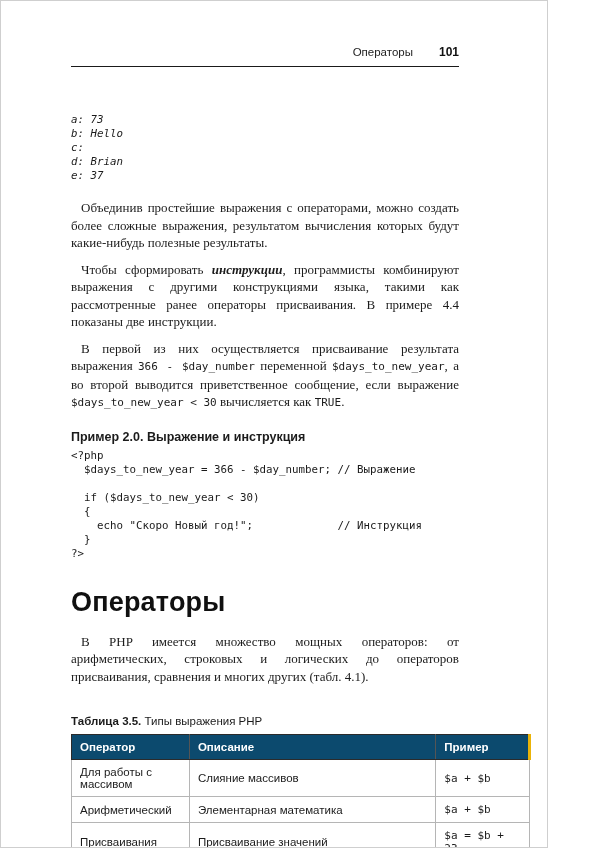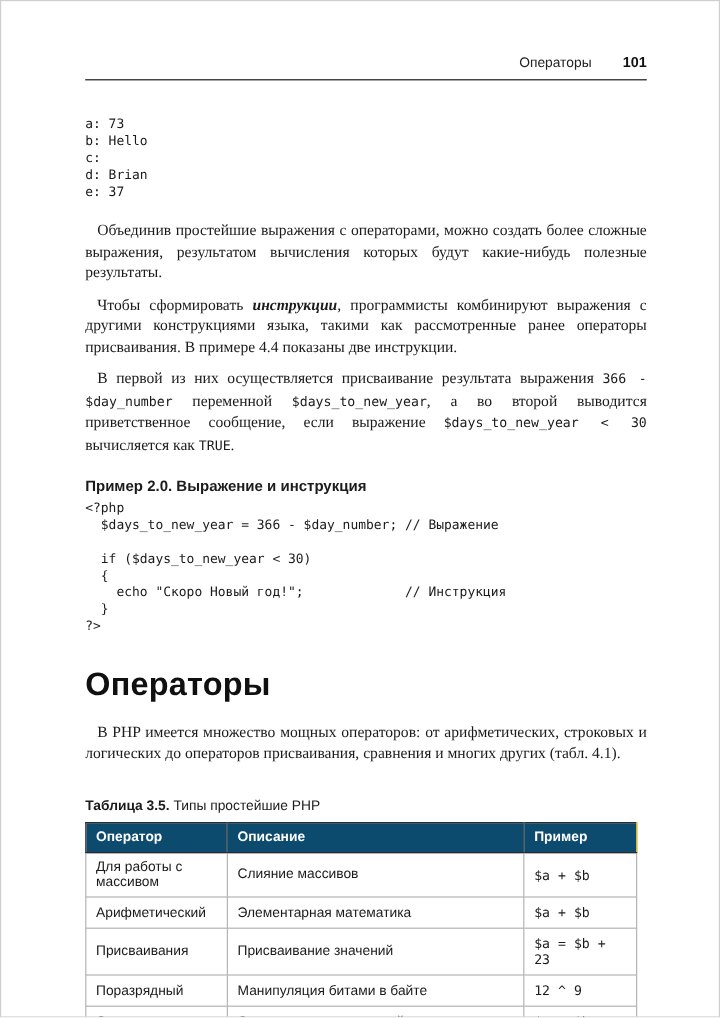--- a/index.html
+++ b/index.html
@@ -4,24 +4,24 @@
 <style>
   * { margin: 0; padding: 0; box-sizing: border-box; }
   html, body { background: #ffffff; }
   body {
     width: 600px; height: 848px;
     font-family: "Liberation Serif", serif;
     color: #1b1b1b;
     position: relative;
   }
   .sheet {
-    width: 600px; height: 848px;
+    width: 548px; height: 848px;
     background: #ffffff;
     border: 1px solid #cfcfcf;
-    padding: 44px 60px 0 70px;
+    padding: 44px 88px 0 70px;
     overflow: hidden;
   }
   
   .running-head {
     display: flex; justify-content: flex-end; align-items: baseline;
     gap: 26px;
     font-family: "Liberation Sans", sans-serif;
     padding-bottom: 7px;
     border-bottom: 1px solid #1a1a1a;
   }
@@ -30,21 +30,21 @@
 
   
   pre.code {
     font-family: "DejaVu Sans Mono", monospace;
     font-size: 10.8px;
     line-height: 14px;
     white-space: pre;
     color: #1a1a1a;
     font-weight: 500;
   }
-  .code-top { margin: 30px 0 16px 0; }
+  .code-top { margin: 46px 0 16px 0; font-style: italic; }
   .code-example { margin: 5px 0 26px 0; }
 
   
   .para {
     font-size: 13px;
     line-height: 17.5px;
     text-align: justify;
     text-indent: 10px;
     margin-bottom: 9px;
   }
@@ -88,21 +88,21 @@
   }
   table.op-table thead th {
     background: #0c4a6e;
     color: #ffffff;
     font-weight: bold;
     text-align: left;
     padding: 6px 8px;
     border: 1px solid #2b2b2b;
     border-right: 1px solid #555555;
   }
-  table.op-table thead th:last-child { border-right: 1px solid #eab308; }
+  table.op-table thead th:last-child { border-right: 3px solid #eab308; }
   table.op-table tbody td {
     border: 1px solid #b5b5b5;
     padding: 6px 8px;
     color: #1b1b1b;
     height: 26px;
   }
   table.op-table .mono {
     font-family: "DejaVu Sans Mono", monospace;
     font-size: 11px;
   }
@@ -140,21 +140,21 @@
   if ($days_to_new_year &lt; 30)
   {
     echo "Скоро Новый год!";             // Инструкция
   }
 ?&gt;</pre>
 
   <h1 class="section-heading">Операторы</h1>
 
   <p class="para">В PHP имеется множество мощных операторов: от арифметических, строковых и логических до операторов присваивания, сравнения и многих других (табл. 4.1).</p>
 
-  <p class="table-caption"><strong>Таблица 3.5.</strong><span> Типы простейшие PHP</span></p>
+  <p class="table-caption"><strong>Таблица 3.5.</strong><span> Типы выражения PHP</span></p>
 
   <table class="op-table">
     <thead>
       <tr>
         <th class="col-op">Оператор</th>
         <th class="col-desc">Описание</th>
         <th class="col-ex">Пример</th>
       </tr>
     </thead>
     <tbody>

